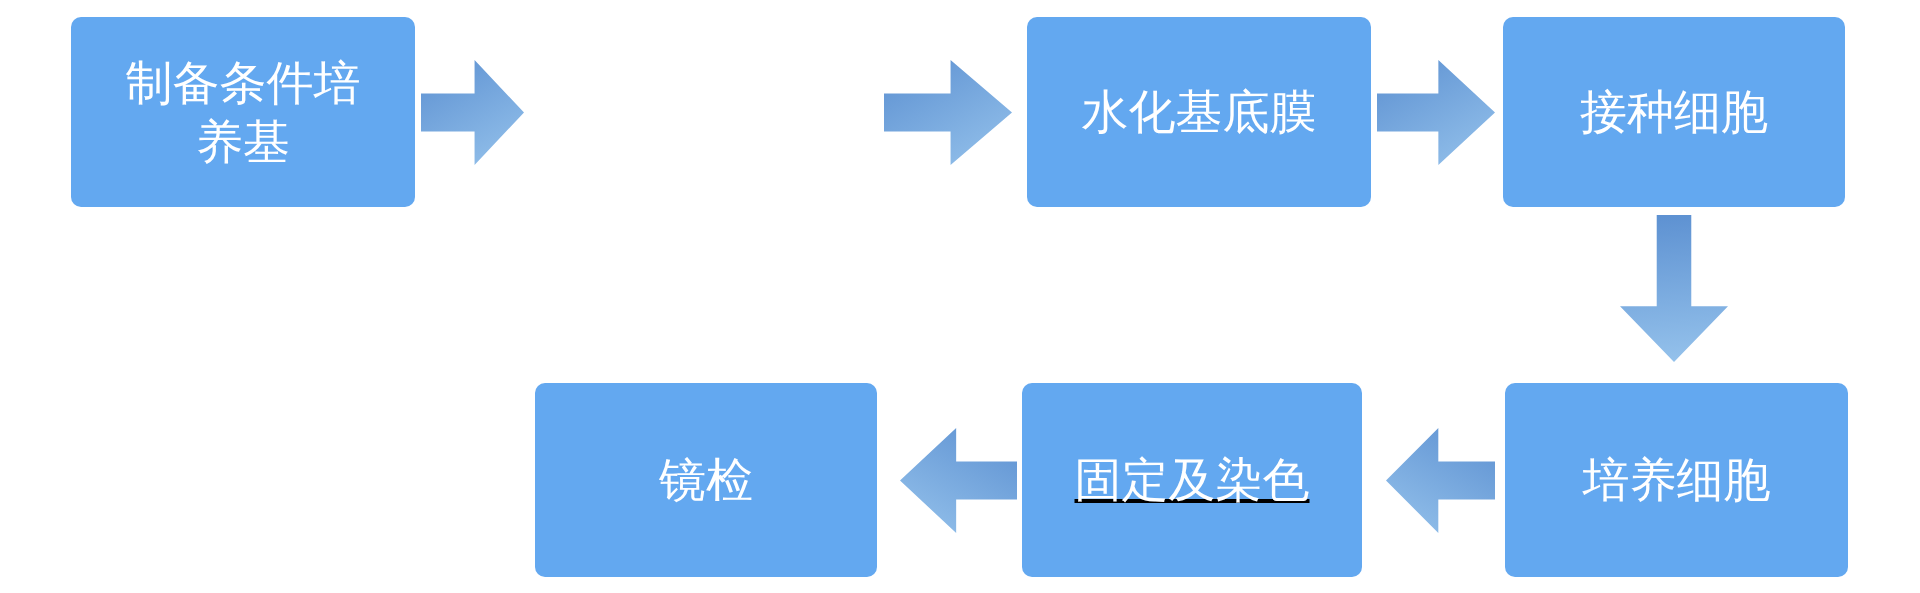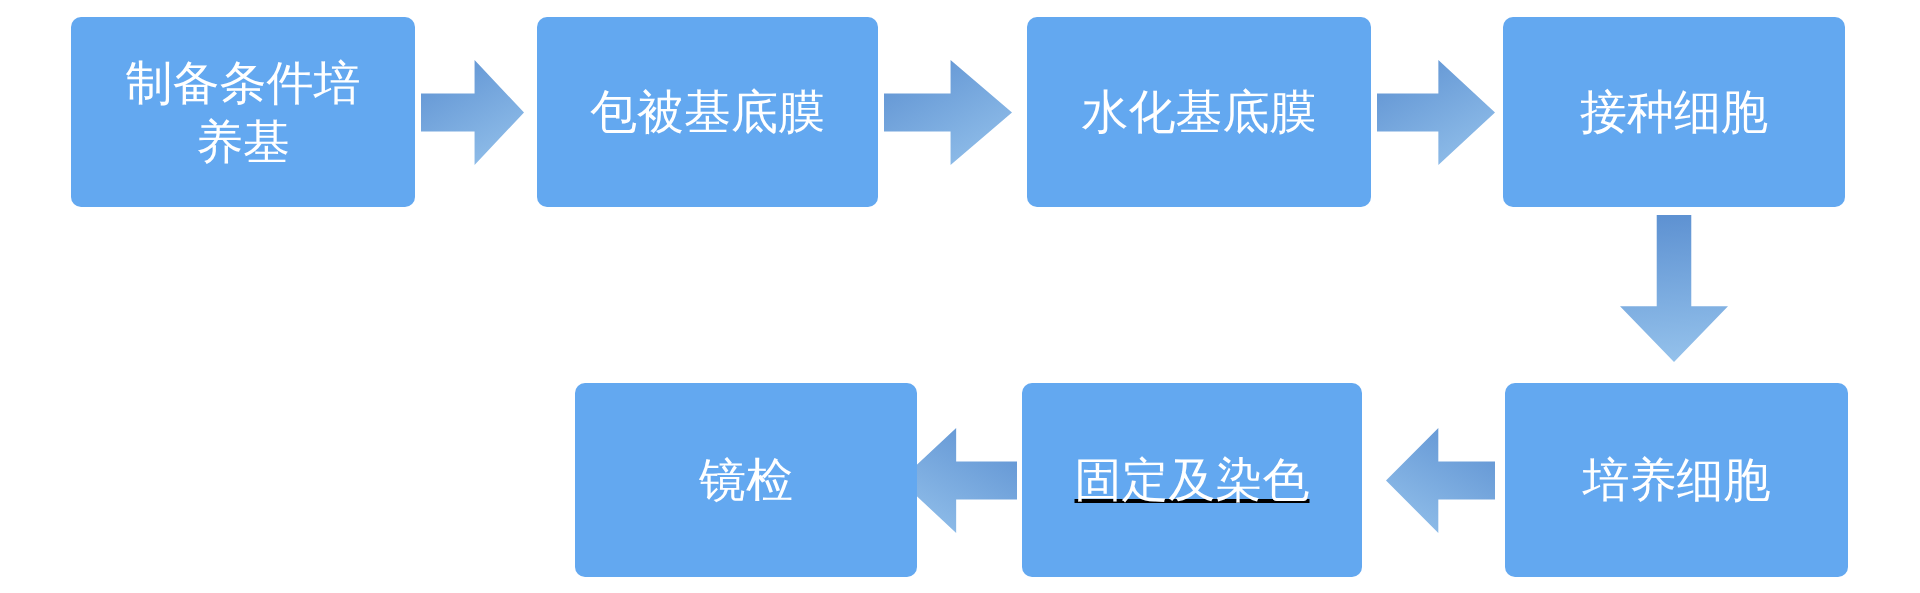--- a/index.html
+++ b/index.html
@@ -54,23 +54,20 @@
 <body>
 
 <div class="canvas">
 
   <div class="node" style="left:71px; top:17px; width:344px; height:190px;justify-content:flex-end;">
     <span class="node-label">制备条件培养基</span>
   </div>
 
   <div class="arrow right" style="left:421px; top:60px; width:103px; height:105px;"></div>
 
-  <div class="node" style="left:537px; top:17px; width:341px; height:190px;">
-    <span class="node-label">包被基底膜</span>
-  </div>
 
   <div class="arrow right" style="left:884px; top:60px; width:128px; height:105px;"></div>
 
   <div class="node" style="left:1027px; top:17px; width:344px; height:190px;">
     <span class="node-label">水化基底膜</span>
   </div>
 
   <div class="arrow right" style="left:1377px; top:60px; width:118px; height:105px;"></div>
 
   <div class="node" style="left:1503px; top:17px; width:342px; height:190px;">
@@ -84,17 +81,17 @@
   </div>
 
   <div class="arrow left" style="left:1386px; top:428px; width:109px; height:105px;"></div>
 
   <div class="node" style="left:1022px; top:383px; width:340px; height:194px;text-decoration:underline;">
     <span class="node-label">固定及染色</span>
   </div>
 
   <div class="arrow left" style="left:900px; top:428px; width:117px; height:105px;"></div>
 
-  <div class="node" style="left:535px; top:383px; width:342px; height:194px;margin-left:40px;">
+  <div class="node" style="left:535px; top:383px; width:342px; height:194px;">
     <span class="node-label">镜检</span>
   </div>
 
 </div>
 
 </body></html>

